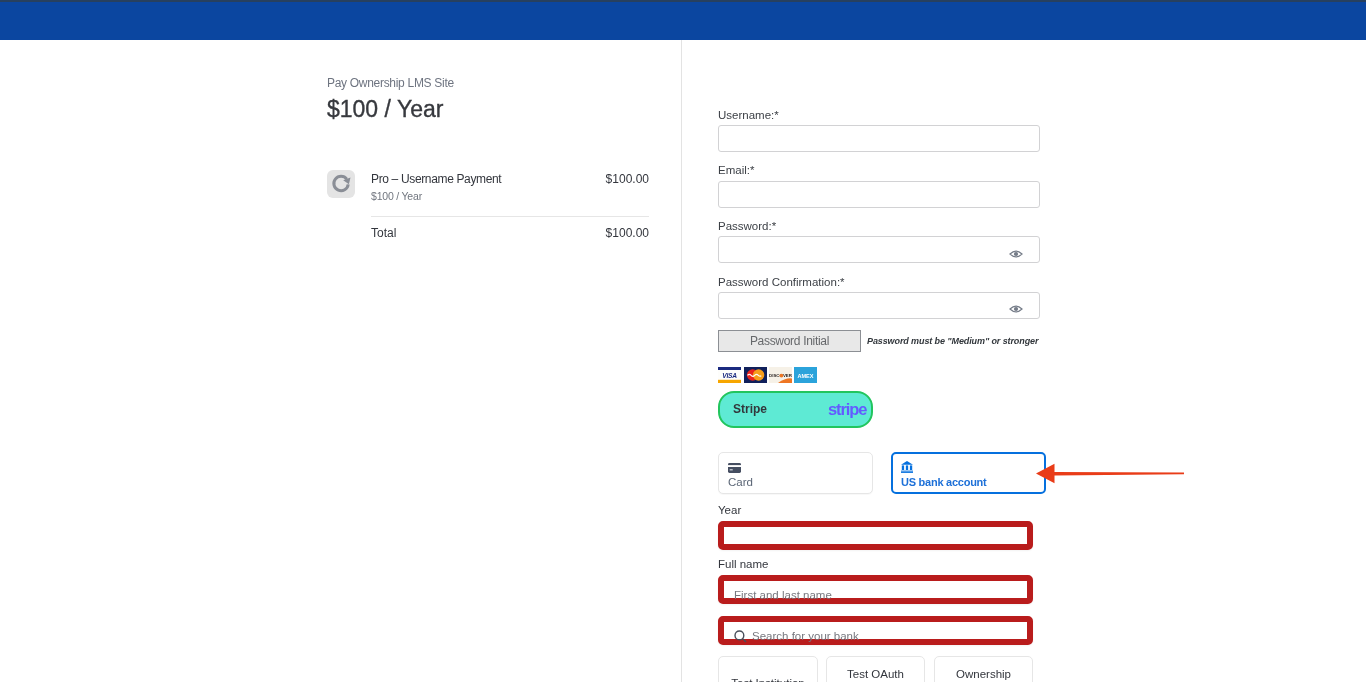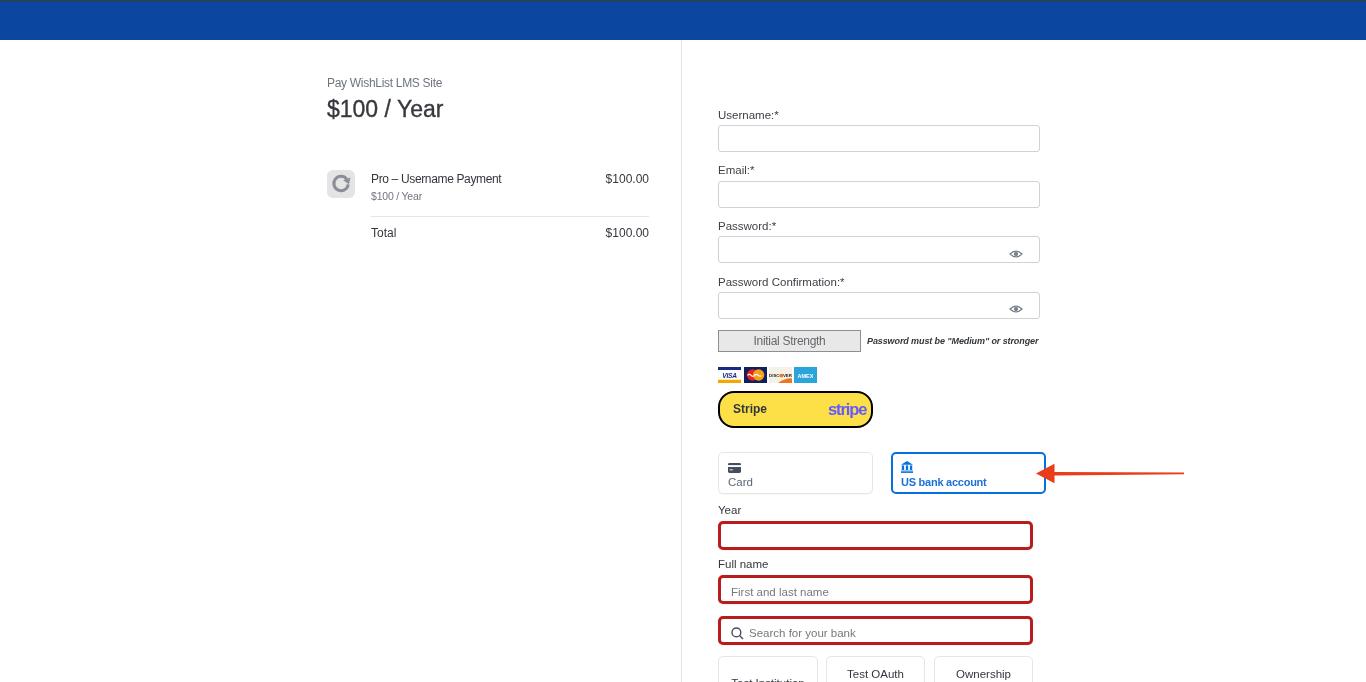--- a/index.html
+++ b/index.html
@@ -21,46 +21,46 @@
 #totval { left:500px; top:226px; width:149px; text-align:right; font-size:12px; color:#33363d; }
 
 
 .wplabel { left:718px; font-size:11.5px; color:#3b3f45; }
 .wpinput { left:718px; width:322px; height:27px; background:#fff; border:1px solid #d2d2d4; border-radius:3px; }
 #pwbtn { left:718px; top:330px; width:143px; height:22px; background:#e8e8e8; border:1px solid #8c8f94; color:#66686b; font-size:12px; letter-spacing:-0.3px; text-align:center; line-height:20px; }
 #pwnote { left:867px; top:336px; letter-spacing:-0.1px; font-size:9px; font-style:italic; font-weight:bold; color:#32373c; }
 .eye { left:1009px; width:14px; height:10px; }
 
 
-#stripebtn { left:718px; top:391px; width:155px; height:37px; border:2px solid #000000; border-radius:16px; background:#fde047; }
+#stripebtn { left:718px; top:391px; width:155px; height:37px; border:2px solid #22c55e; border-radius:16px; background:#5eead4; }
 #stripebtn .lab { position:absolute; left:13px; top:9px; font-size:12px; font-weight:bold; color:#32373c; }
 #stripebtn .logo { position:absolute; left:108px; top:7.5px; font-size:16.5px; font-weight:bold; color:#635bff; letter-spacing:-1.1px; line-height:17px; }
 
 
 .tab { top:452px; height:42px; border-radius:5px; background:#fff; }
 #tabcard { left:718px; width:155px; border:1px solid #e6e6e6; box-shadow:0 1px 1px rgba(0,0,0,.03); }
 #tabbank { left:878px; width:155px; border:2px solid #0570de;margin-left:13px; }
 #tabcard .tlab { position:absolute; left:9px; top:23px; font-size:11.5px; color:#5b6676; }
 #tabbank .tlab { position:absolute; left:8px; top:21.5px; font-size:11px; font-weight:bold; letter-spacing:-0.25px; color:#1d70d8; }
 
 
 .slabel { left:718px; font-size:11.5px; color:#33363d; }
-.sinput { left:718px; width:315px; height:29px; background:#fff; border:3px solid #b91c1c; border-radius:5px; box-shadow:0 1px 2px rgba(0,0,0,.05); }
+.sinput { left:718px; width:315px; height:29px; background:#fff; border:6px solid #b91c1c; border-radius:5px; box-shadow:0 1px 2px rgba(0,0,0,.05); }
 .ph { position:absolute; left:10px; top:8px; font-size:11.5px; color:#77787f; }
 
 .bbtn { top:656px; height:40px; border:1px solid #e6e6e6; border-radius:5px; background:#fff; text-align:center; font-size:11.5px; color:#33363d; }
 </style>
 </head>
 <body>
 <div id="topbar" class="abs">
     <div class="strip"></div>
   </div>
 <div id="vline" class="abs"></div>
 
-<div id="payline" class="abs">Pay WishList LMS Site</div>
+<div id="payline" class="abs">Pay Ownership LMS Site</div>
 <div id="bigprice" class="abs">$100 / Year</div>
 <div id="prodicon" class="abs">
 <svg width="28" height="28" viewBox="0 0 28 28">
       <g fill="none" stroke="#8a8e96" stroke-width="3">
         <path d="M19.8 9.2 A7.2 7.2 0 1 0 21.2 14.4"></path>
       </g>
       <path d="M16.2 10.2 l7.3 -2.6 l-1.6 6.6 z" fill="#8a8e96"></path>
     </svg>
 </div>
 <div id="prodname" class="abs">Pro – Username Payment</div>
@@ -83,21 +83,21 @@
     </svg>
 </div>
 <div class="abs wplabel" style="top:276px;">Password Confirmation:*</div>
 <div class="abs wpinput" style="top:292px;"></div>
 <div class="abs eye" style="top:300px;">
 <svg width="14" height="10" viewBox="0 0 14 10">
       <path d="M1 5 Q7 -0.8 13 5 Q7 10.8 1 5 Z" fill="none" stroke="#757c88" stroke-width="1.2"></path>
       <circle cx="7" cy="5" r="2.1" fill="#757c88"></circle>
     </svg>
 </div>
-<div id="pwbtn" class="abs">Initial Strength</div>
+<div id="pwbtn" class="abs">Password Initial</div>
 <div id="pwnote" class="abs">Password must be "Medium" or stronger</div>
 
 <div class="abs" id="cards" style="left:718px; top:367px;">
 <svg width="99" height="16" viewBox="0 0 99 16">
 
   <rect x="0" y="0" width="23" height="16" fill="#fdfdfb"></rect>
   <rect x="0" y="0" width="23" height="3" fill="#1b2a80"></rect>
   <rect x="0" y="12.8" width="23" height="3.2" fill="#f7a600"></rect>
   <text x="11.5" y="11" font-family="Liberation Sans" font-size="6.6" font-weight="bold" font-style="italic" fill="#1b2a80" text-anchor="middle" letter-spacing="-0.2">VISA</text>
 

